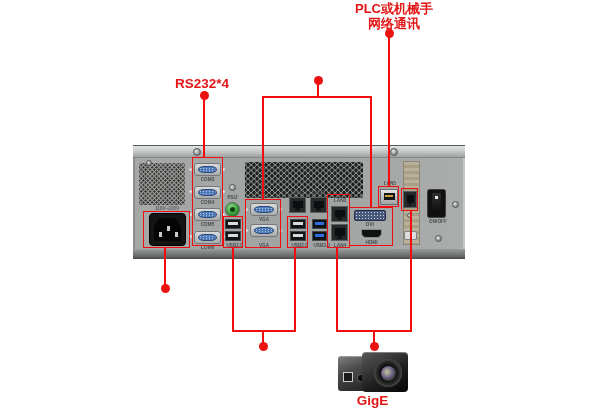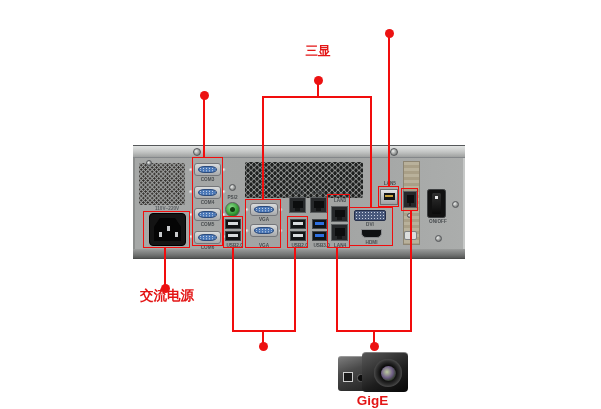--- a/index.html
+++ b/index.html
@@ -93,25 +93,28 @@
   #lens { position:absolute; left:12px; top:6px; width:28px; height:28px; border-radius:50%;
              background:radial-gradient(circle,#0c0c0c 38%,#303030 60%,#5c5c5c 78%,#161616); }
   #glass { position:absolute; left:6.5px; top:6.5px; width:15px; height:15px; border-radius:50%;
              background:radial-gradient(circle at 40% 40%,#bccb9f,#6f5f86 45%,#2c3a24 75%,#0d0d0d); }
 </style>
 </head>
 <body>
 
 <div id="stage">
 
+  <div class="ann" style="left:334px; top:1px; width:120px; font-size:13px;">
+    <span class="l1">PLC或机械手</span>
+    <span class="l2">网络通讯</span>
+  </div>
   <div class="ann" style="left:256px; top:44px; width:124px; font-size:12.5px;">
-    <span class="l2">三显</span>
-  </div>
+  </div>
+  <div class="ann" style="left:162px; top:76px; width:80px; font-size:13.5px;">RS232*4</div>
   <div class="ann" style="left:127px; top:288px; width:80px; font-size:13.5px;">
-    <span class="l2">交流电源</span>
   </div>
   <div class="ann" style="left:330px; top:393px; width:85px; font-size:13.5px;">GigE Vision*5</div>
 
   <div class="dot" style="left:199.5px; top:90.5px;"></div>
   <div class="rline" style="left:203px; top:95px; width:2px; height:63px;"></div>
 
   <div class="dot" style="left:384.5px; top:28.5px;"></div>
   <div class="rline" style="left:388px; top:33px; width:2px; height:154px;"></div>
 
   <div class="dot" style="left:313.5px; top:75.5px;"></div>

